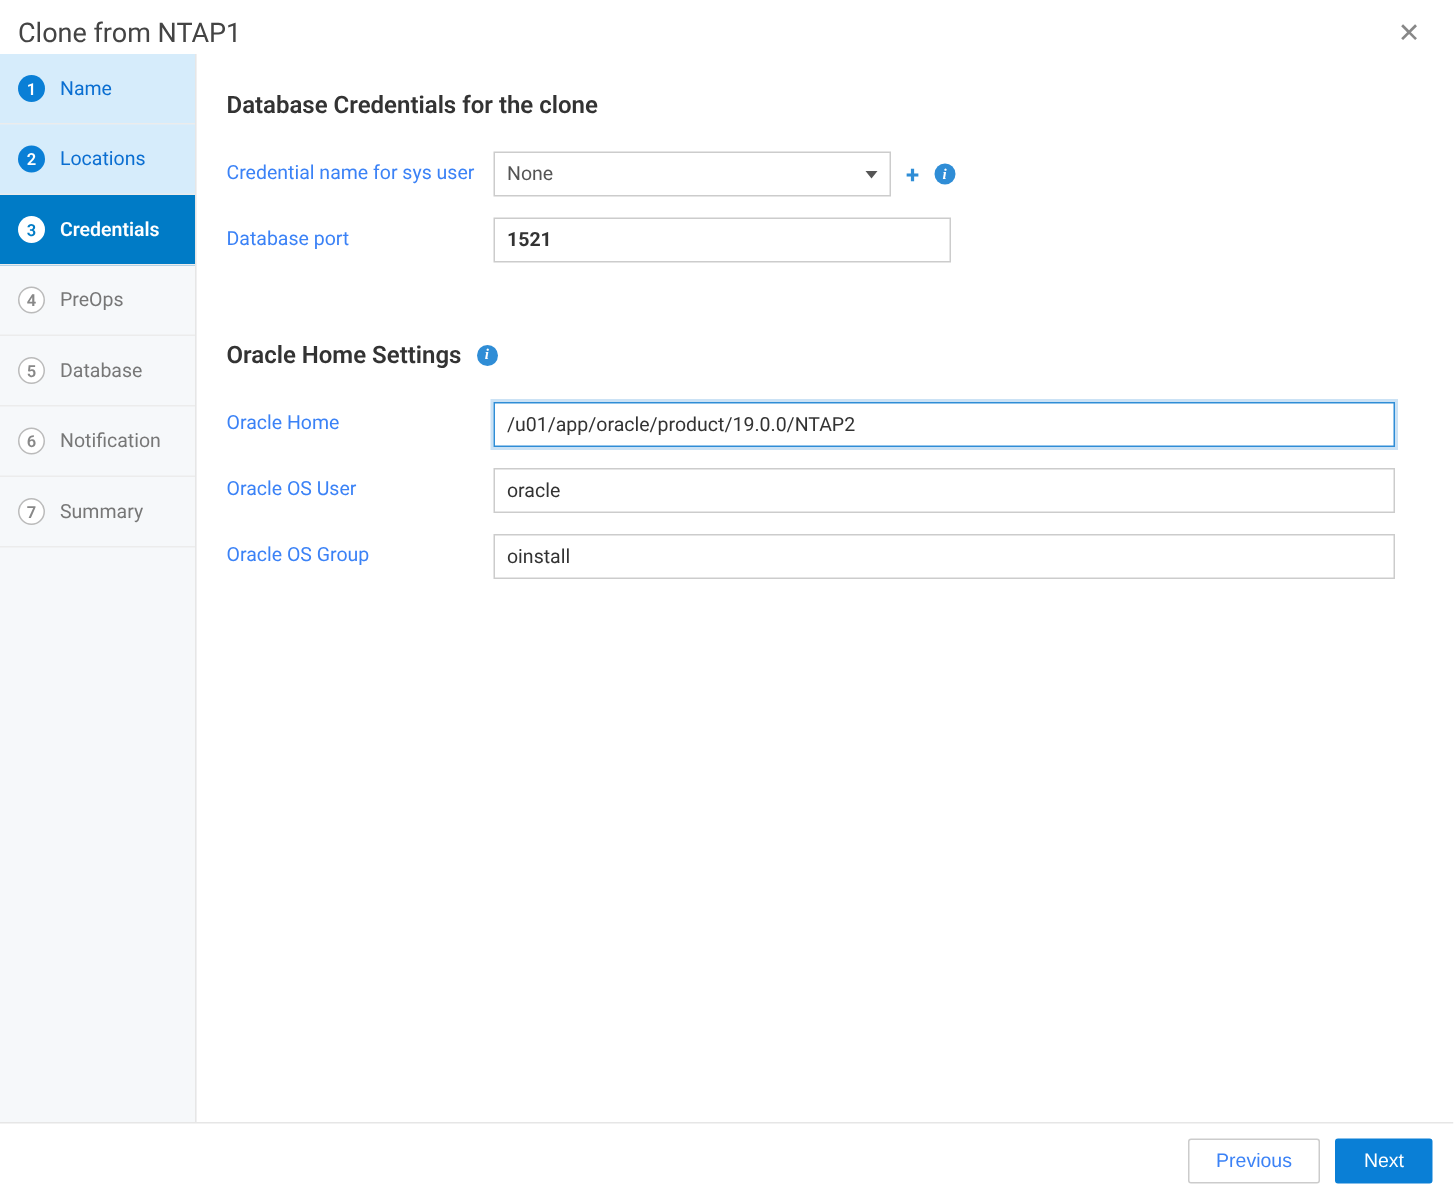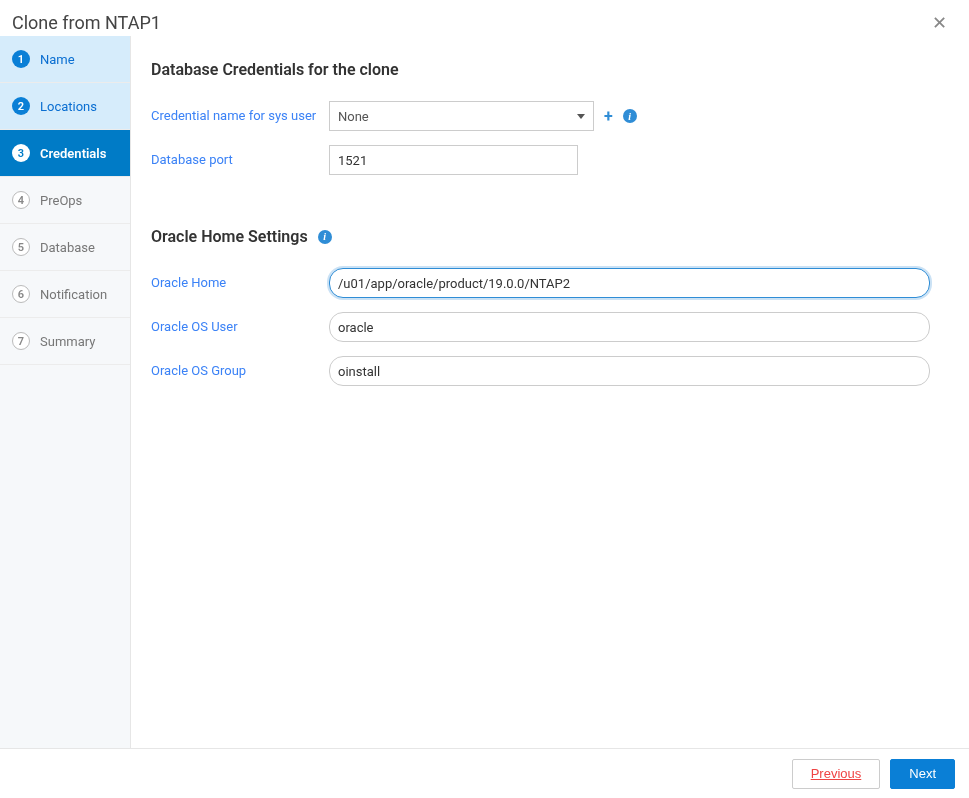--- a/index.html
+++ b/index.html
@@ -144,22 +144,22 @@
   .text-input {
     height: 30px;
     border: 1px solid #ccc;
     padding: 0 8px;
     font-size: 13px;
     color: #333;
     background: #fff;
     outline: none;
     font-family: inherit;
   }
-  .text-input.short { width: 249px; }
-  .text-input.long { width: 601px; border-radius: 14px; }
+  .text-input.short { width: 305px; font-weight: bold; }
+  .text-input.long { width: 601px; }
   .text-input.focused {
     border: 1px solid #2f8dd6;
     box-shadow: 0 0 0 2px rgba(47,141,214,0.25);
   }
   .icon-plus {
     color: #2f8dd6;
     font-size: 16px;
     font-weight: bold;
     cursor: pointer;
   }
@@ -196,22 +196,21 @@
   .btn {
     height: 30px;
     padding: 0 18px;
     font-size: 13px;
     cursor: pointer;
     border-radius: 2px;
   }
   .btn-secondary {
     background: #fff;
     border: 1px solid #ccc;
-    color: #ef4444;
-    text-decoration: underline;
+    color: #3b82f6;
   }
   .btn-primary {
     background: #0a7fd6;
     border: 1px solid #0a7fd6;
     color: #fff;
   }
 </style>
 </head>
 <body>
 

